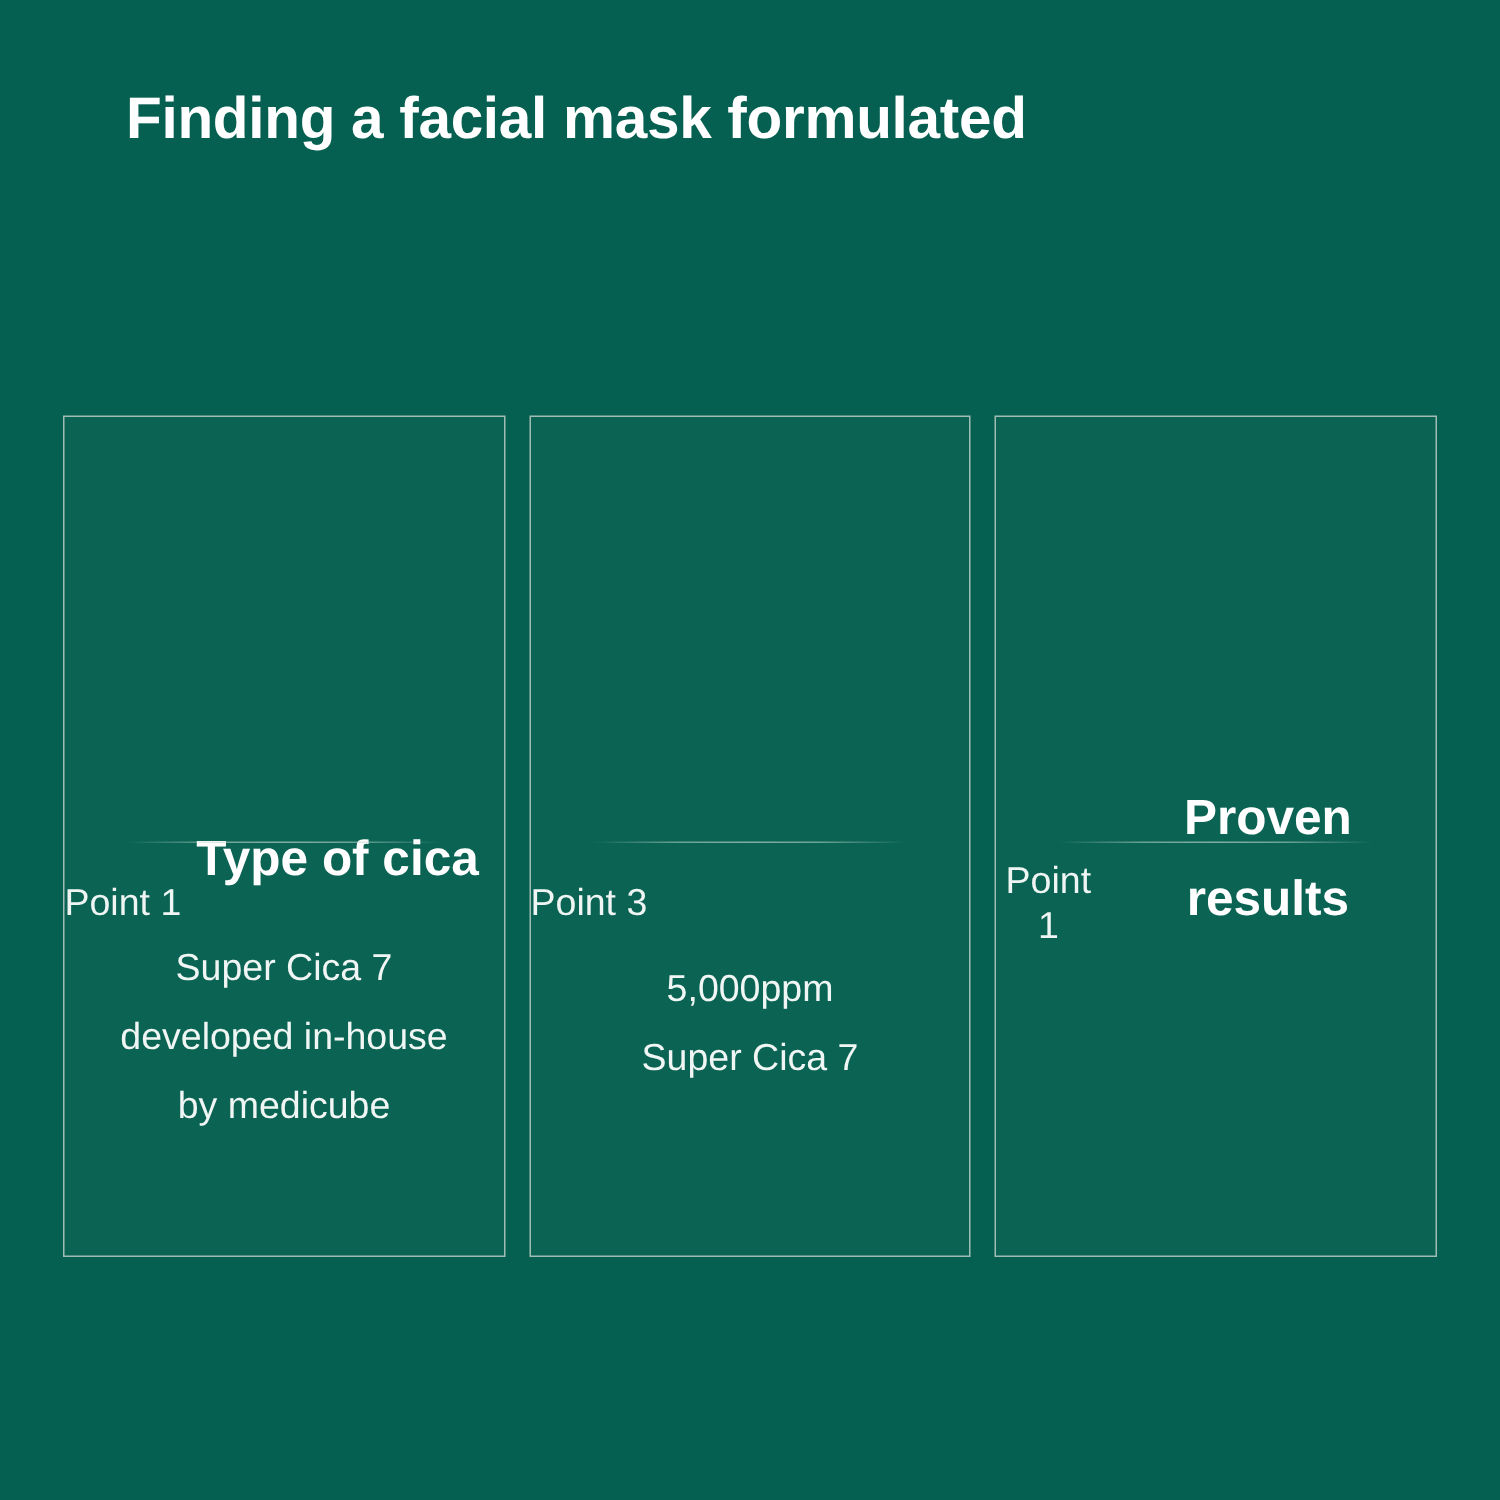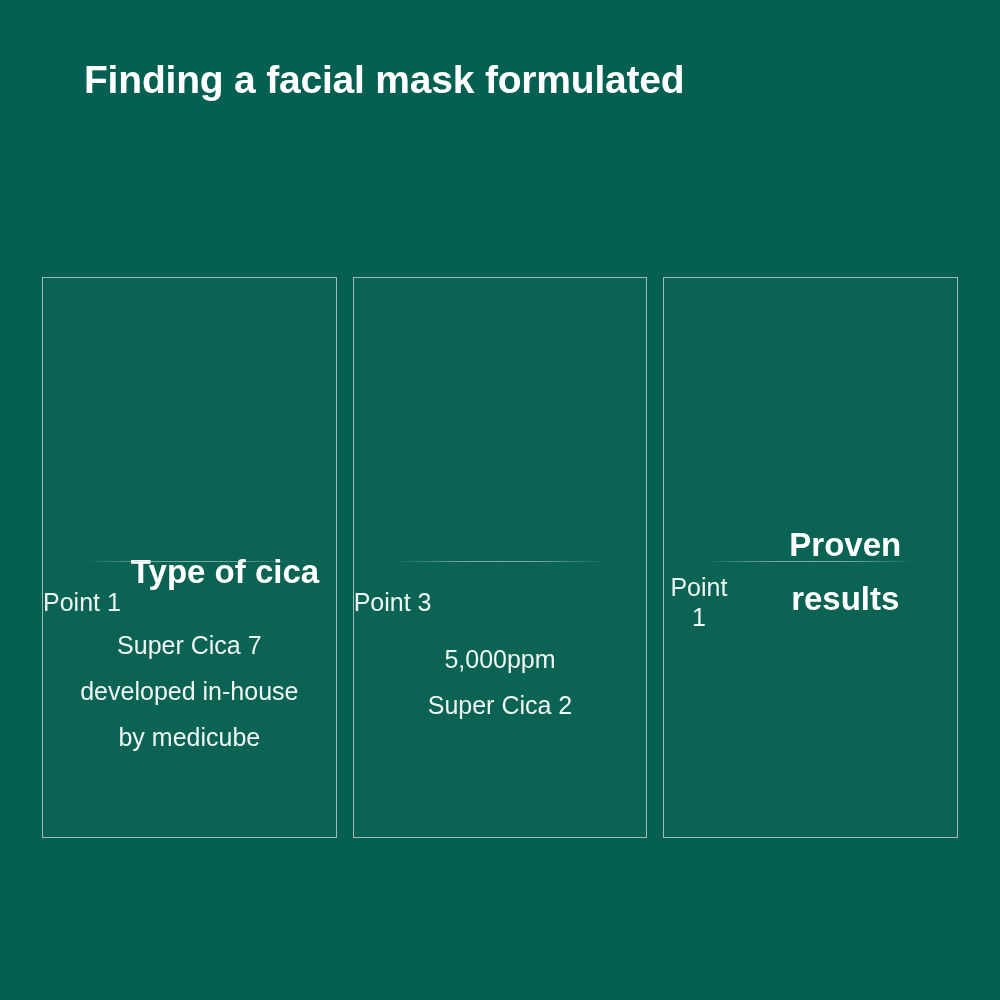--- a/index.html
+++ b/index.html
@@ -137,21 +137,21 @@
       <div class="card-divider"></div>
       <div class="card-body">Super Cica 7
 developed in-house
 by medicube</div>
     </div>
 
     <div class="card body-low2">
       <div class="card-eyebrow">Point 3</div>
       <div class="card-divider"></div>
       <div class="card-body">5,000ppm
-Super Cica 2</div>
+Super Cica 7</div>
     </div>
 
     <div class="card">
       <div class="card-eyebrow">Point 1</div>
       <div class="card-title">Proven results</div>
       <div class="card-divider"></div>
     </div>
 
   </div>
 </div>

